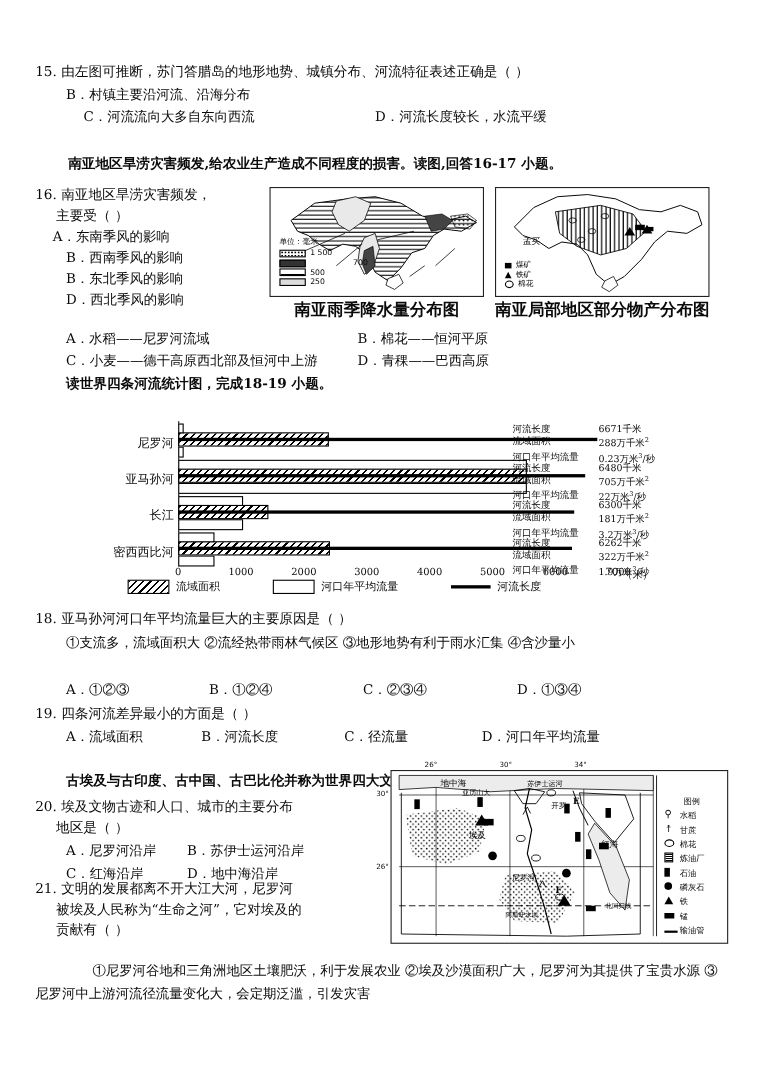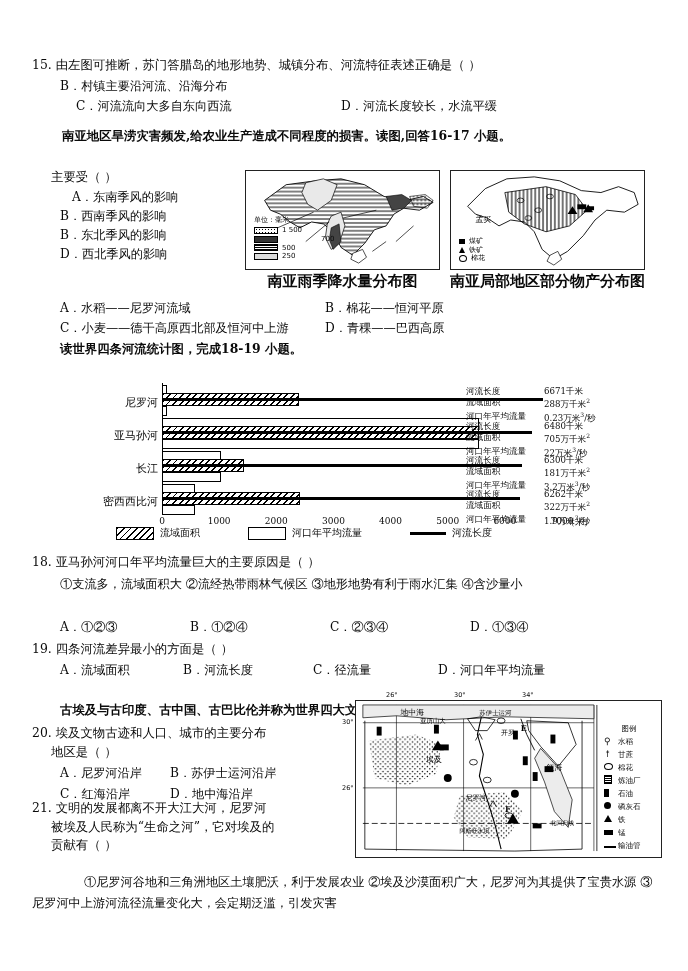--- a/index.html
+++ b/index.html
@@ -70,25 +70,29 @@
       <span class="qnum">15.</span>
       <span>由左图可推断，苏门答腊岛的地形地势、城镇分布、河流特征表述正确是（    ）</span>
     </div>
     <div class="opt serif" style="margin-left:28px;margin-top:3px;">B．村镇主要沿河流、沿海分布</div>
     <div class="optrow" style="margin-left:44px;margin-top:3px;">
       <div class="opt serif" style="width:265px;">C．河流流向大多自东向西流</div>
       <div class="opt serif">D．河流长度较长，水流平缓</div>
     </div>
   </div>
 
-  <div class="lead" style="position:absolute;left:62px;top:128px;width:600px;">南亚地区旱涝灾害频发,给农业生产造成不同程度的损害。读图,回答16-17 小题。</div>
+  <div class="lead" style="position:absolute;left:62px;top:141px;width:600px;">南亚地区旱涝灾害频发,给农业生产造成不同程度的损害。读图,回答16-17 小题。</div>
 
   <div class="qblock" style="left:32px;top:168px;width:215px;">
+    <div class="q serif">
+      <span class="qnum">16.</span>
+      <span>南亚地区旱涝灾害频发，</span>
+    </div>
     <div class="q serif" style="margin-left:19px;">主要受（    ）</div>
-    <div class="opt serif" style="margin-left:40px;margin-top:2px;">A．东南季风的影响</div>
+    <div class="opt serif" style="margin-left:16px;margin-top:2px;">A．东南季风的影响</div>
     <div class="opt serif" style="margin-left:28px;margin-top:2px;">B．西南季风的影响</div>
     <div class="opt serif" style="margin-left:28px;margin-top:2px;">B．东北季风的影响</div>
     <div class="opt serif" style="margin-left:28px;margin-top:2px;">D．西北季风的影响</div>
   </div>
 
   <div class="mapbox" style="left:245px;top:170px;width:195px;height:100px;">
     <svg viewBox="0 0 195 100" width="193" height="98">
       <defs>
         <pattern id="hl" width="4" height="4" patternUnits="userSpaceOnUse">
           <line x1="0" y1="1" x2="4" y2="1" stroke="#000" stroke-width="1"></line>

